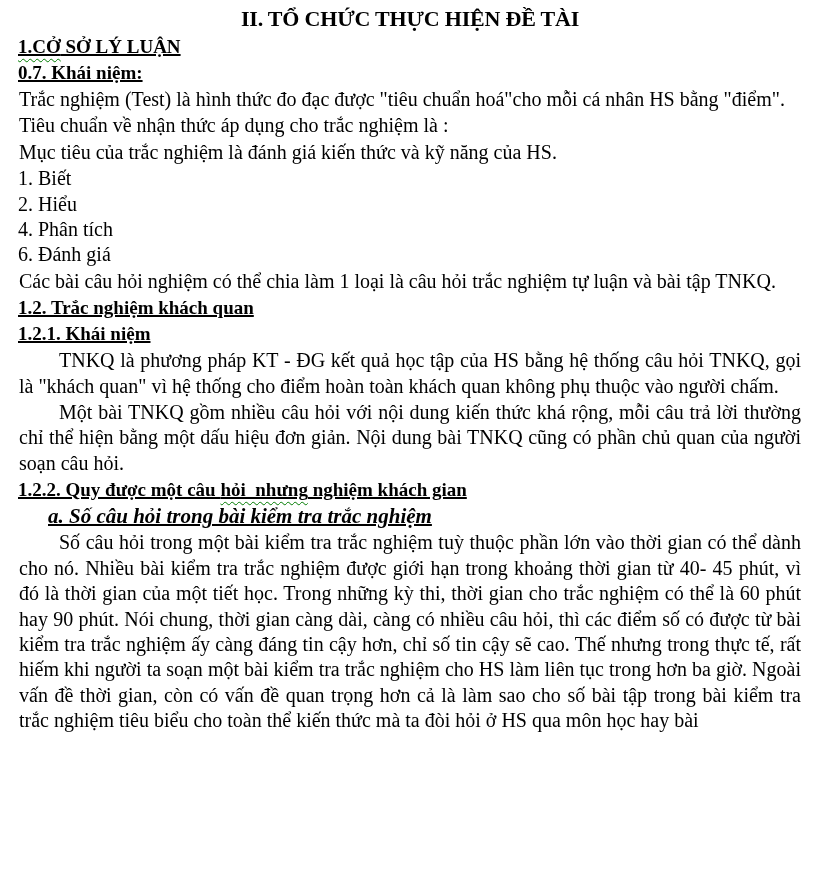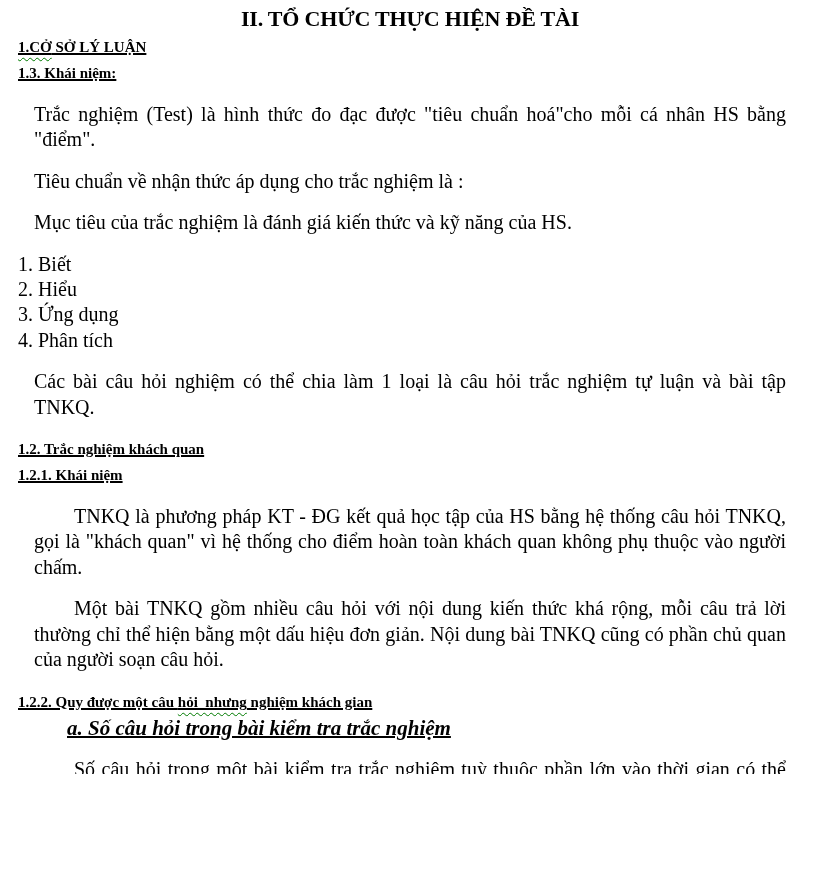--- a/index.html
+++ b/index.html
@@ -17,68 +17,68 @@
   }
   .doc-title {
     text-align: center;
     font-weight: bold;
     font-size: 22px;
     line-height: 30px;
     letter-spacing: -0.2px;
   }
   .heading {
     font-weight: bold;
-    font-size: 15px;
+    font-size: 19px;
     line-height: 26px;
     white-space: pre-wrap;
   }
   .heading .u { text-decoration: underline; text-decoration-thickness: 2px; }
   .squiggle {
     text-decoration: underline wavy #007a00;
     text-decoration-thickness: 1px;
     text-underline-offset: 5px;
   }
   .sub-heading-a {
     font-weight: bold;
     font-style: italic;
     font-size: 21px;
     line-height: 26px;
-    margin-left: 49px;
+    margin-left: 30px;
   }
   .sub-heading-a .u { text-decoration: underline; text-decoration-thickness: 2px; }
   .para {
     text-align: justify;
     line-height: 25.4px;
-    margin: 16px;
+    margin: 1px;
   }
   .para.indent { text-indent: 40px; }
   .list-item {
     line-height: 25.4px;
   }
 </style>
 </head>
 <body>
 
 <div class="page">
 
   <div class="doc-title">II. TỔ CHỨC THỰC HIỆN ĐỀ TÀI</div>
 
   <div class="heading"><span class="u"><span class="squiggle">1.CỞ</span><span> SỞ LÝ LUẬN</span></span></div>
 
-  <div class="heading"><span class="u">1.3. Khái niệm:</span></div>
+  <div class="heading"><span class="u">0.7. Khái niệm:</span></div>
 
   <p class="para">Trắc nghiệm (Test) là hình thức đo đạc được "tiêu chuẩn hoá"cho mỗi cá nhân HS bằng "điểm".</p>
   <p class="para">Tiêu chuẩn về nhận thức áp dụng cho trắc nghiệm là :</p>
   <p class="para">Mục tiêu của trắc nghiệm là đánh giá kiến thức và kỹ năng của HS.</p>
 
   <div>
     <div class="list-item">1. Biết</div>
     <div class="list-item">2. Hiểu</div>
-    <div class="list-item">3. Ứng dụng</div>
     <div class="list-item">4. Phân tích</div>
+    <div class="list-item">6. Đánh giá</div>
   </div>
 
   <p class="para">Các bài câu hỏi nghiệm có thể chia làm 1 loại là câu hỏi trắc nghiệm tự luận và bài tập TNKQ.</p>
 
   <div class="heading"><span class="u">1.2. Trắc nghiệm khách quan</span></div>
 
   <div class="heading"><span class="u">1.2.1. Khái niệm</span></div>
 
   <p class="para indent">TNKQ là phương pháp KT - ĐG kết quả học tập của HS bằng hệ thống câu hỏi TNKQ, gọi là "khách quan" vì hệ thống cho điểm hoàn toàn khách quan không phụ thuộc vào người chấm.</p>
   <p class="para indent">Một bài TNKQ gồm nhiều câu hỏi với nội dung kiến thức khá rộng, mỗi câu trả lời thường chỉ thể hiện bằng một dấu hiệu đơn giản. Nội dung bài TNKQ cũng có phần chủ quan của người soạn câu hỏi.</p>

